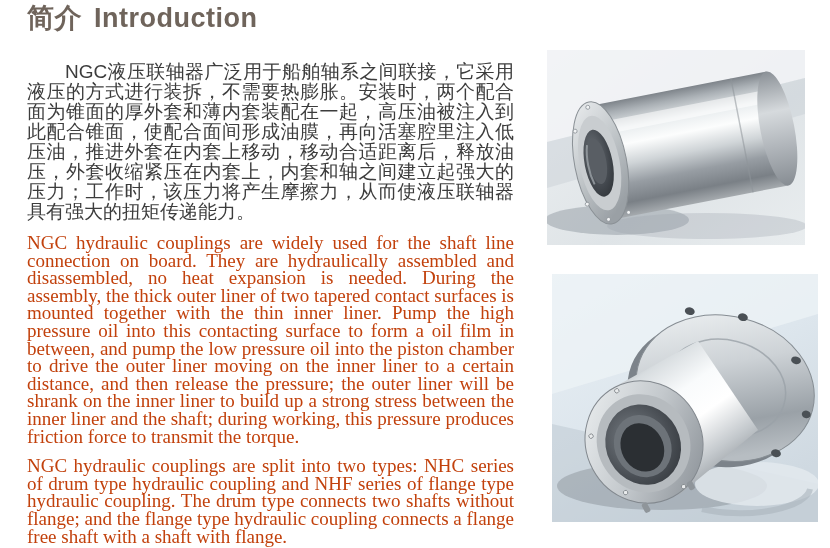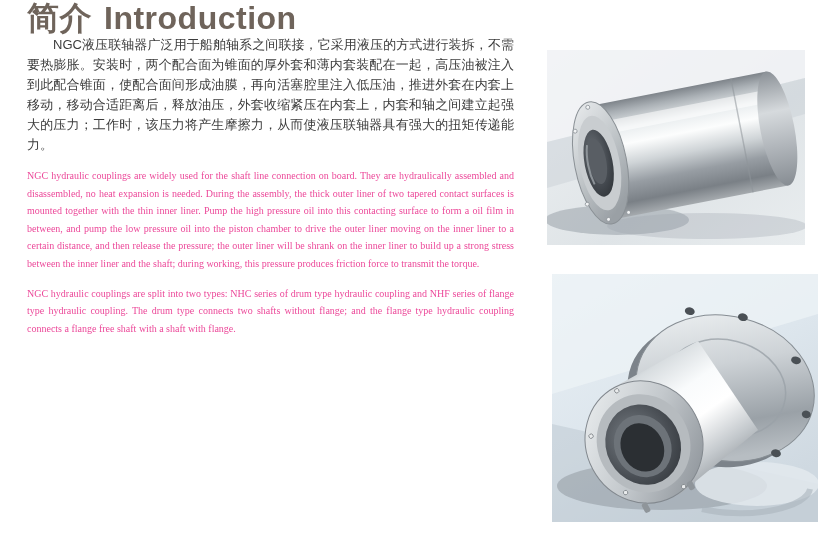--- a/index.html
+++ b/index.html
@@ -12,43 +12,43 @@
   }
   .text-col {
     position: absolute;
     left: 27px;
     top: 0;
     width: 487px;
   }
   h1.sec-heading, h2.sec-heading {
     font-family: "Liberation Sans", sans-serif;
     font-weight: bold;
-    font-size: 32px;
+    font-size: 27px;
     line-height: 30px;
     color: #6F645B;
     letter-spacing: 0.5px;
   }
   h1.sec-heading { margin-top: 3px; }
   h2.sec-heading { margin-top: 34px; }
   .sec-heading .en { margin-left: 12px; }
   p.zh {
-    margin-top: 2px;
+    margin-top: 29px;
     font-family: "Liberation Sans", sans-serif;
-    font-size: 13px;
+    font-size: 19px;
     line-height: 20px;
     color: #3C3C3C;
     text-align: justify;
     text-indent: 2em;
   }
   p.en {
     margin-top: 12px;
     font-family: "Liberation Serif", serif;
-    font-size: 10px;
+    font-size: 19px;
     line-height: 17.6px;
-    color: #ec4899;
+    color: #c2410c;
     text-align: justify;
   }
   .photo {
     position: absolute;
     display: block;
   }
   .photo-drum   { left: 547px; top: 50px;  width: 258px; height: 195px; }
   .photo-flange { left: 552px; top: 274px; width: 266px; height: 248px; }
   .photo svg { display: block; width: 100%; height: 100%; }
 </style>

